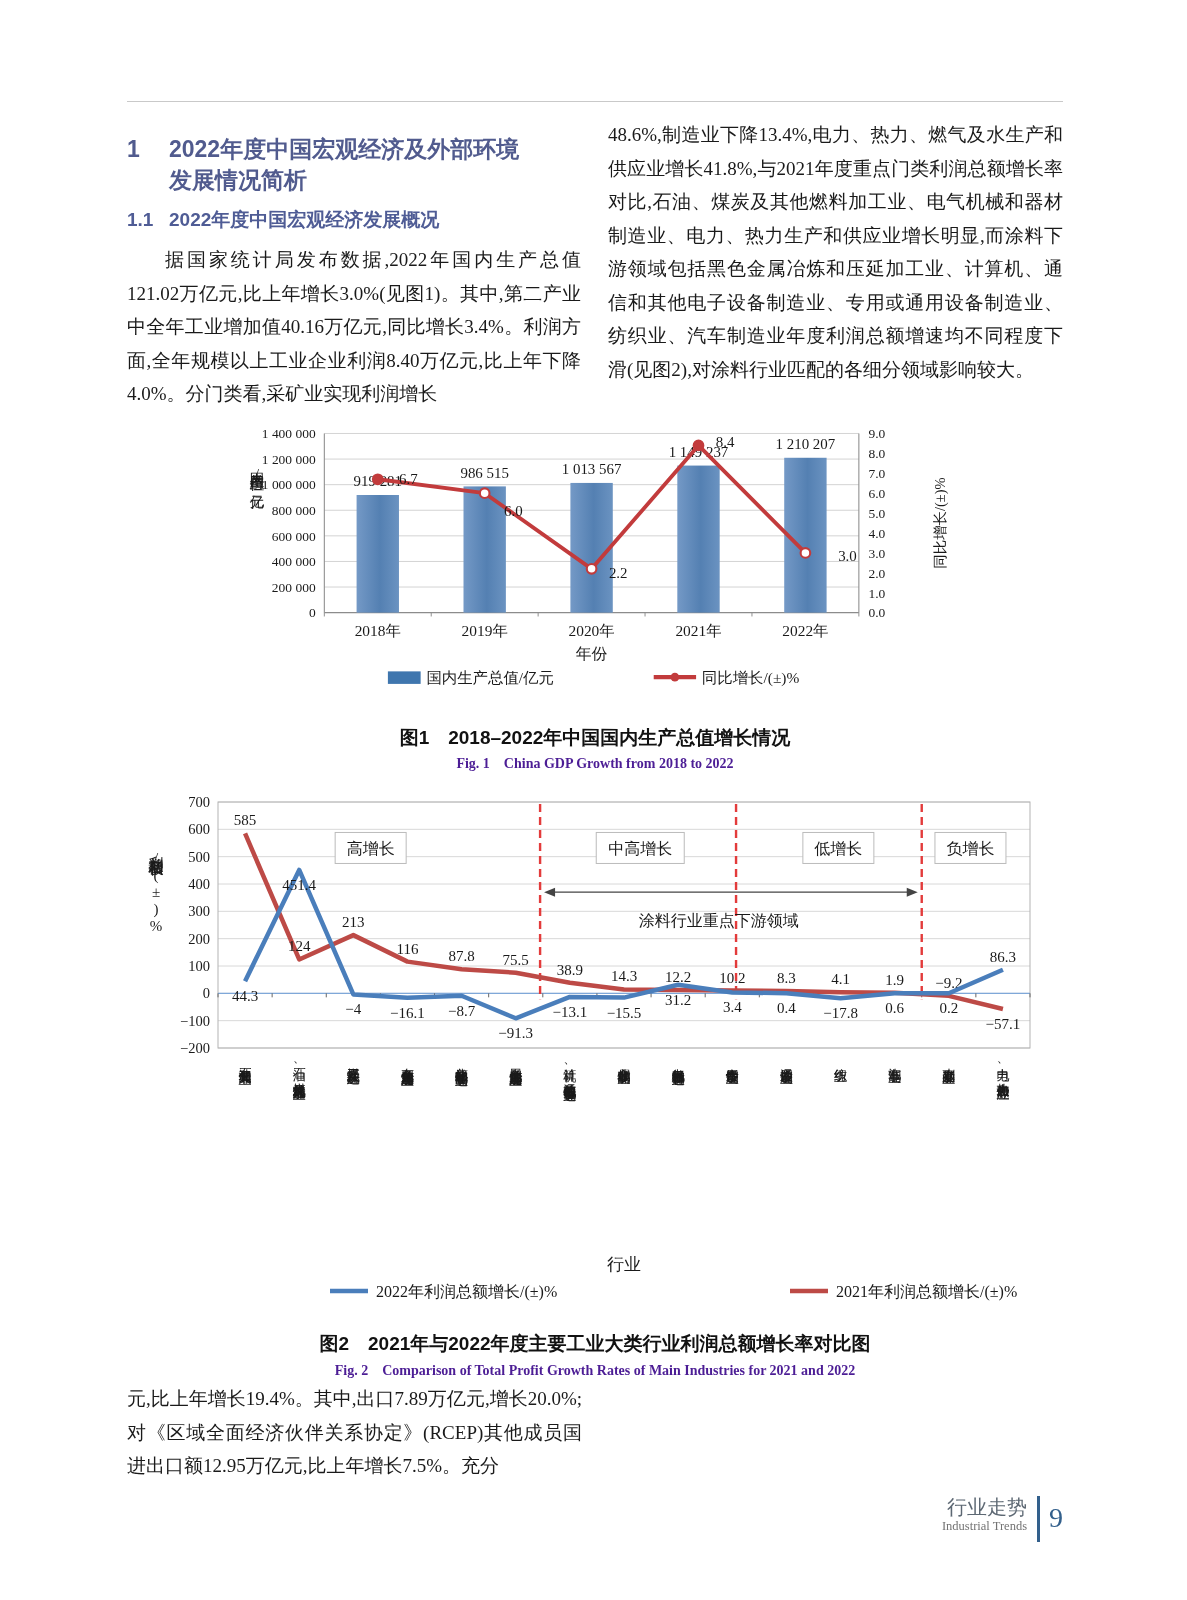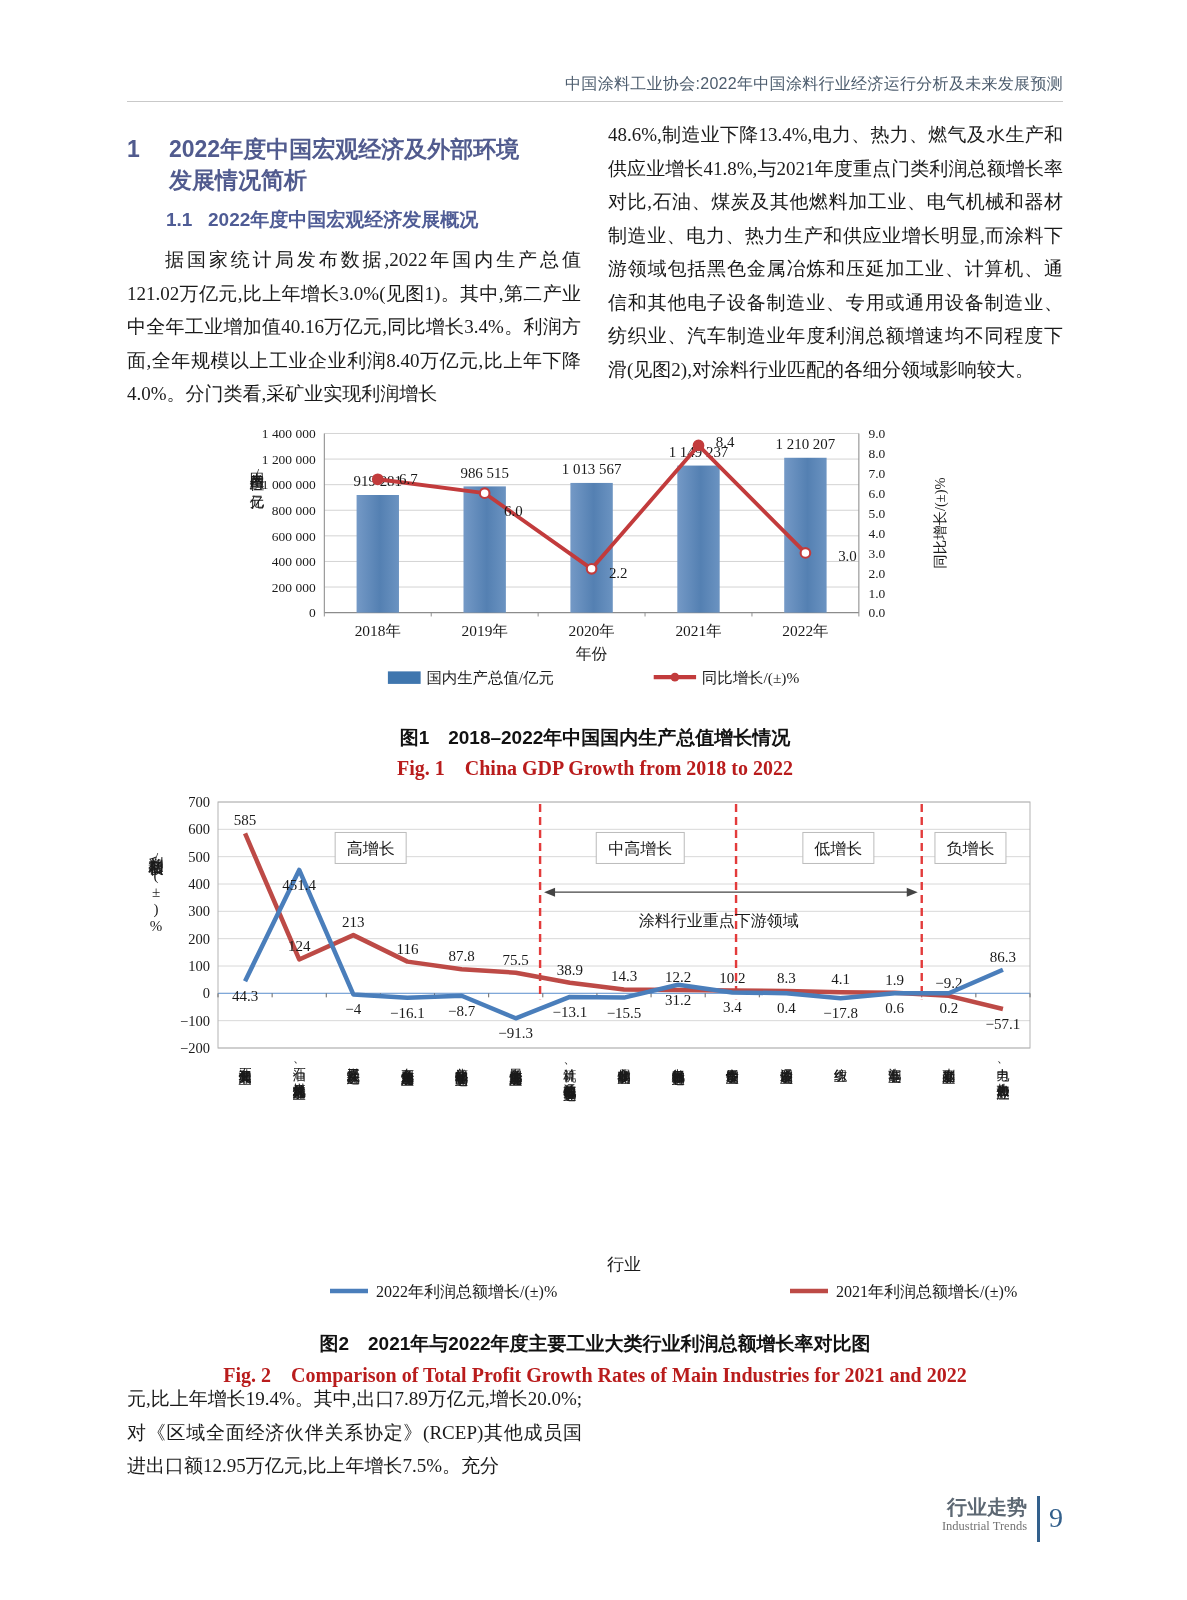--- a/index.html
+++ b/index.html
@@ -15,44 +15,43 @@
   .col{width:454px;font-size:19px;line-height:33.5px;text-align:justify;}
   .col.right{width:455px;}
   .para-indent{text-indent:2em;}
   .section-head{margin-top:16px;margin-bottom:10px;display:flex;
         font-family:"Liberation Sans","DejaVu Sans",sans-serif;
         font-weight:bold;font-size:23px;line-height:31px;color:#515b8e;}
   .section-num{width:42px;flex:none;}
   .subsection-head{margin-bottom:9px;display:flex;
         font-family:"Liberation Sans","DejaVu Sans",sans-serif;
         font-weight:bold;font-size:19px;line-height:28px;color:#4f5c95;}
-  .subsection-num{width:42px;flex:none;margin-left:39px;}
+  .subsection-num{width:42px;flex:none;}
   .chart1-wrap{position:absolute;top:420px;left:228px;width:732px;}
   .chart2-wrap{position:absolute;top:788px;left:130px;width:940px;}
   .fig-cap{position:absolute;left:127px;width:936px;text-align:center;font-weight:bold;margin-top:19px;}
   .fig-cap-cn{font-family:"Liberation Sans","DejaVu Sans",sans-serif;font-size:19px;color:#111;}
-  .fig-cap-en{font-family:"Liberation Serif","DejaVu Serif",serif;font-size:20px;color:#b91c1c;}
+  .fig-cap-en{font-family:"Liberation Serif","DejaVu Serif",serif;font-size:14px;color:#4c1d95;}
   .cap1cn{top:706px;} .cap1en{top:736px;} .cap2cn{top:1312px;} .cap2en{top:1343px;}
   .footer{position:absolute;top:1496px;left:127px;width:936px;display:flex;
         justify-content:flex-end;align-items:flex-start;}
   .footer-labels{text-align:right;}
-  .footer-cn{font-family:"Liberation Sans","DejaVu Sans",sans-serif;font-weight:bold;
+  .footer-cn{font-family:"Liberation Sans","DejaVu Sans",sans-serif;font-weight:normal;
         font-size:20px;color:#5d6873;line-height:22px;}
   .footer-en{font-family:"Liberation Serif","DejaVu Serif",serif;font-size:12.5px;color:#737373;line-height:16px;}
   .footer-bar{width:3px;height:46px;background:#33608c;margin:0 9px 0 10px;}
   .footer-page{font-family:"Liberation Serif","DejaVu Serif",serif;font-size:28px;color:#33608c;
         line-height:1;margin-top:8px;}
   svg text{font-family:"Liberation Serif","DejaVu Serif",serif;fill:#1a1a1a;}
 </style>
 </head>
 <body>
 
 <div class="page">
 
-  <div class="header-text">中国涂料工业协会:2022年中国涂料行业经济运行分析及未来发展预测</div>
   <div class="header-rule"></div>
 
   <div class="cols cols-top">
     <div class="col left">
       <div class="section-head">
         <span class="section-num">1</span>
         <span>
           <span>2022年度中国宏观经济及外部环境</span><br>
           <span>发展情况简析</span>
         </span>

